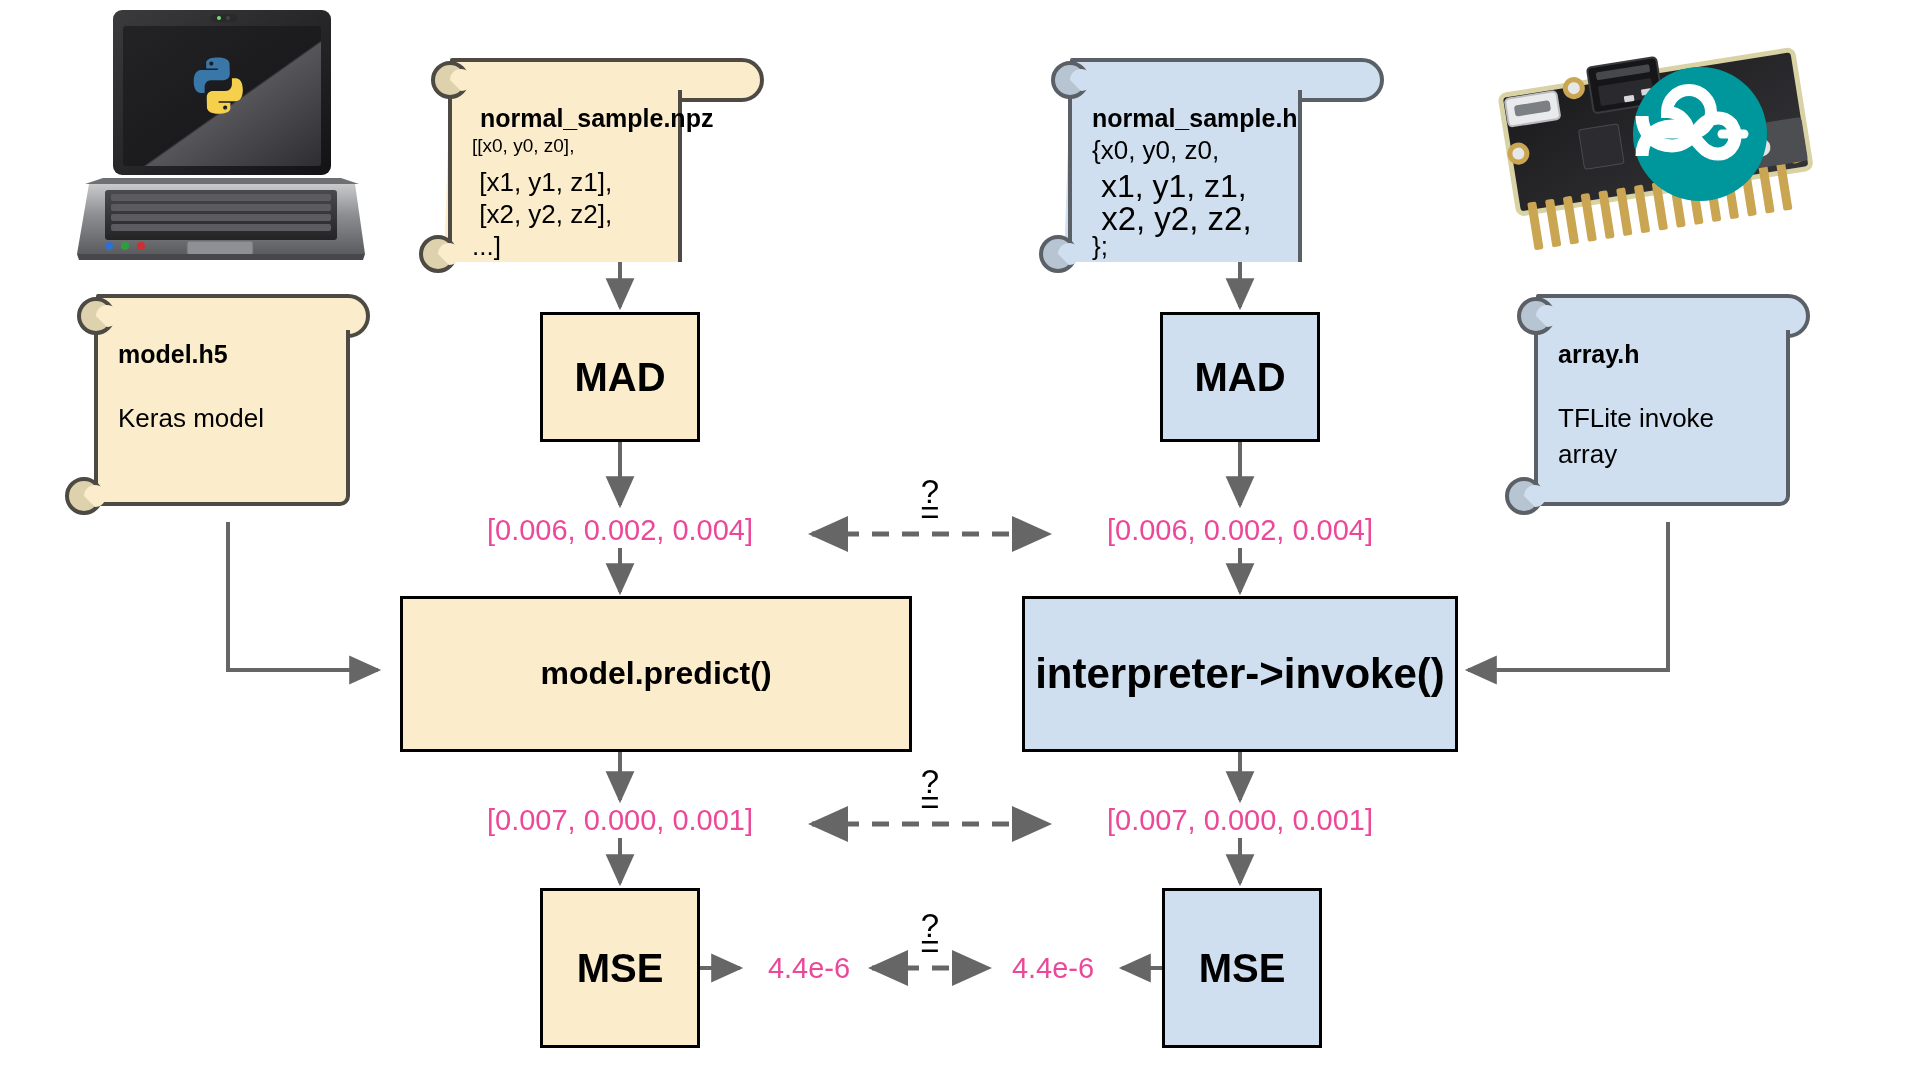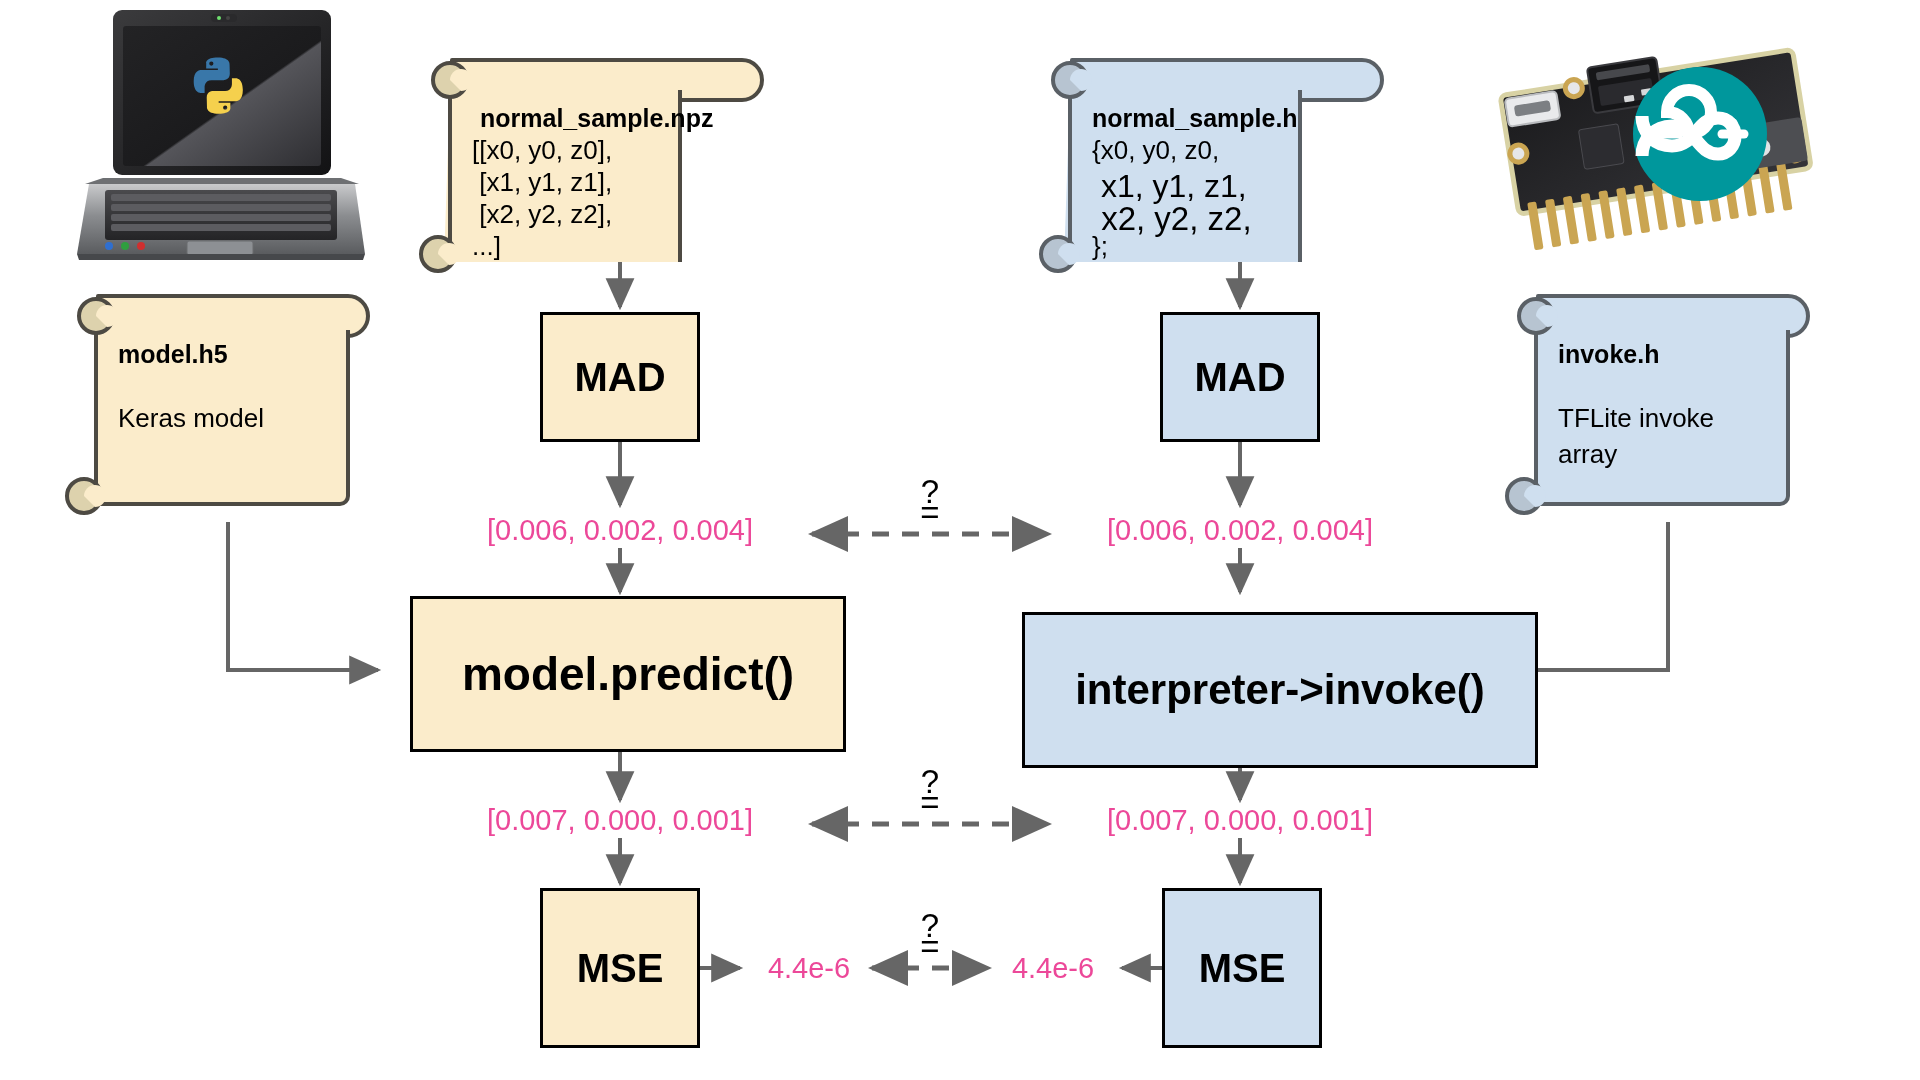--- a/index.html
+++ b/index.html
@@ -248,21 +248,21 @@
       <path d="M26,48 h230 v172 h-236 z" fill="#fbeccb" stroke="none"></path>
       <path d="M26,22 v198" fill="none" stroke="#4d4a43" stroke-width="4"></path>
       <path d="M256,48 v172" fill="none" stroke="#4d4a43" stroke-width="4"></path>
       <circle cx="26" cy="38" r="17" fill="#ddd2ad" stroke="#4d4a43" stroke-width="4"></circle>
       <path d="M26,38 a11,11 0 0 1 11,-11 a11,11 0 0 1 0,22 z" fill="#fbeccb"></path>
 
       <circle cx="14" cy="212" r="17" fill="#ddd2ad" stroke="#4d4a43" stroke-width="4"></circle>
       <path d="M14,212 a11,11 0 0 1 11,-11 a11,11 0 0 1 0,22 z" fill="#fbeccb"></path>
     </svg>
     <div class="txt title" style="left:48px;top:60px;font-size:25px;margin-left:8px;">normal_sample.npz</div>
-    <div class="txt" style="left:48px;top:92px;font-size:26px;">[[x0, y0, z0],</div>
+    <div class="txt" style="left:48px;top:92px;font-size:19px;">[[x0, y0, z0],</div>
     <div class="txt" style="left:48px;top:124px;font-size:26px;"> [x1, y1, z1],</div>
     <div class="txt" style="left:48px;top:156px;font-size:26px;"> [x2, y2, z2],</div>
     <div class="txt" style="left:48px;top:188px;font-size:26px;">...]</div>
   </div>
 
   <div class="note" style="left:1044px;top:42px;width:340px;height:220px;">
     <svg width="340" height="220" viewBox="0 0 340 220">
       <path d="M28,18 h290 a20,20 0 0 1 0,40 h-290 z" fill="#cfdfef" stroke="#5a6066" stroke-width="4" stroke-linejoin="round"></path>
       <path d="M26,48 h230 v172 h-236 z" fill="#cfdfef" stroke="none"></path>
       <path d="M26,22 v198" fill="none" stroke="#5a6066" stroke-width="4"></path>
@@ -298,42 +298,42 @@
     <svg width="300" height="240" viewBox="0 0 300 240">
       <path d="M28,10 h250 a20,20 0 0 1 0,40 h-250 z" fill="#cfdfef" stroke="#5a6066" stroke-width="4" stroke-linejoin="round"></path>
       <path d="M26,40 h252 v170 a8,8 0 0 1 -8,8 h-244 z" fill="#cfdfef" stroke="none"></path>
       <path d="M26,14 v204" fill="none" stroke="#5a6066" stroke-width="4"></path>
       <path d="M278,44 v166 a8,8 0 0 1 -8,8 h-244" fill="none" stroke="#5a6066" stroke-width="4"></path>
       <circle cx="26" cy="30" r="17" fill="#b7c4d1" stroke="#5a6066" stroke-width="4"></circle>
       <path d="M26,30 a11,11 0 0 1 11,-11 a11,11 0 0 1 0,22 z" fill="#cfdfef"></path>
       <circle cx="14" cy="210" r="17" fill="#b7c4d1" stroke="#5a6066" stroke-width="4"></circle>
       <path d="M14,210 a11,11 0 0 1 11,-11 a11,11 0 0 1 0,22 z" fill="#cfdfef"></path>
     </svg>
-    <div class="txt title" style="left:48px;top:52px;font-size:25px;">invoke.h</div>
+    <div class="txt title" style="left:48px;top:52px;font-size:25px;">array.h</div>
     <div class="txt" style="left:48px;top:116px;font-size:26px;">TFLite invoke</div>
     <div class="txt" style="left:48px;top:152px;font-size:26px;">array</div>
   </div>
 
   <div class="abs procbox proc-yellow" style="left:540px;top:312px;width:160px;height:130px;font-size:40px;">MAD</div>
 
   <div class="valuelabel" style="left:440px;top:512px;width:360px;height:36px;font-size:29px;">[0.006, 0.002, 0.004]</div>
 
-  <div class="abs procbox proc-yellow" style="left:400px;top:596px;width:436px;height:156px;font-size:46px;margin-left:10px;">model.predict()</div>
+  <div class="abs procbox proc-yellow" style="left:400px;top:596px;width:512px;height:156px;font-size:32px;">model.predict()</div>
 
   <div class="valuelabel" style="left:440px;top:802px;width:360px;height:36px;font-size:29px;">[0.007, 0.000, 0.001]</div>
 
   <div class="abs procbox proc-yellow" style="left:540px;top:888px;width:160px;height:160px;font-size:40px;">MSE</div>
 
   <div class="valuelabel" style="left:744px;top:948px;width:130px;height:40px;font-size:29px;">4.4e-6</div>
 
   <div class="abs procbox proc-blue" style="left:1160px;top:312px;width:160px;height:130px;font-size:40px;">MAD</div>
 
   <div class="valuelabel" style="left:1060px;top:512px;width:360px;height:36px;font-size:29px;">[0.006, 0.002, 0.004]</div>
 
-  <div class="abs procbox proc-blue" style="left:1022px;top:612px;width:516px;height:156px;font-size:42px;">interpreter-&gt;invoke()</div>
+  <div class="abs procbox proc-blue" style="left:1022px;top:596px;width:436px;height:156px;font-size:42px;">interpreter-&gt;invoke()</div>
 
   <div class="valuelabel" style="left:1060px;top:802px;width:360px;height:36px;font-size:29px;">[0.007, 0.000, 0.001]</div>
 
   <div class="abs procbox proc-blue" style="left:1162px;top:888px;width:160px;height:160px;font-size:40px;">MSE</div>
 
   <div class="valuelabel" style="left:988px;top:948px;width:130px;height:40px;font-size:29px;">4.4e-6</div>
 
   <div class="qeq" style="left:900px;top:452px;width:60px;height:74px;">
     <span class="q">?</span>
     <span class="eq">=</span>

